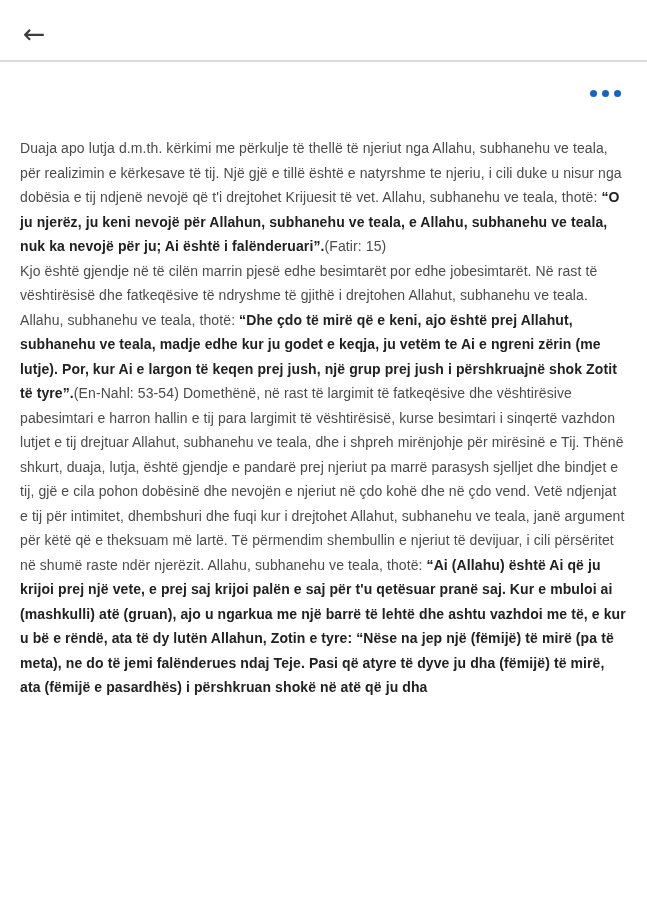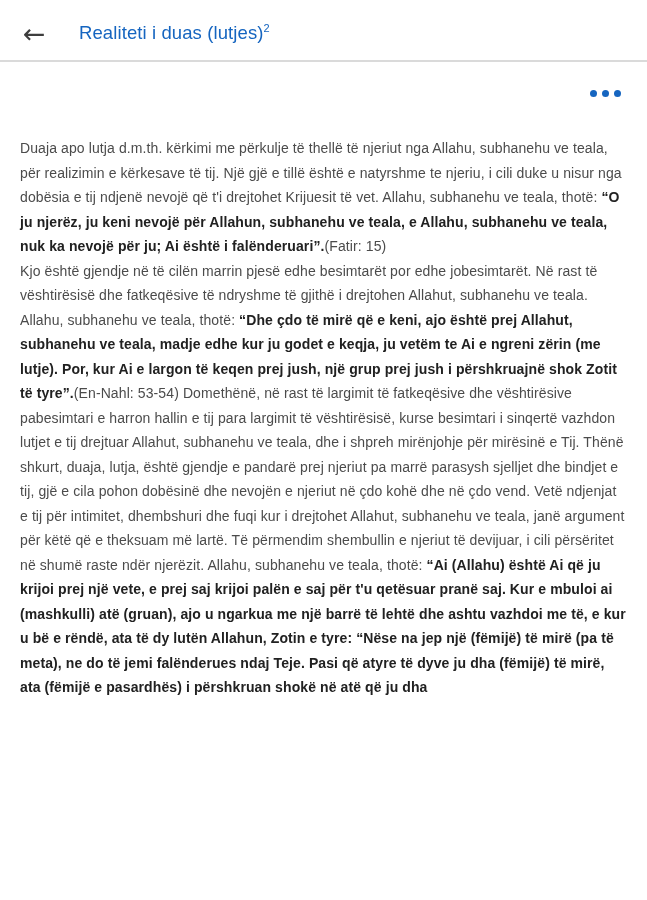--- a/index.html
+++ b/index.html
@@ -95,23 +95,20 @@
     color: var(--text-bold, #212121);
   }
 </style>
 </head>
 <body>
 
 <header class="appbar">
   <button class="back-btn">
     <span class="back-glyph">←</span>
   </button>
-  <div class="page-title">
-    <span>Realiteti i duas (lutjes)</span><sup>2</sup>
-  </div>
 </header>
 
 <button class="more-btn">
   <span class="more-icon">
     <span class="dot"></span>
     <span class="dot"></span>
     <span class="dot"></span>
   </span>
 </button>
 

